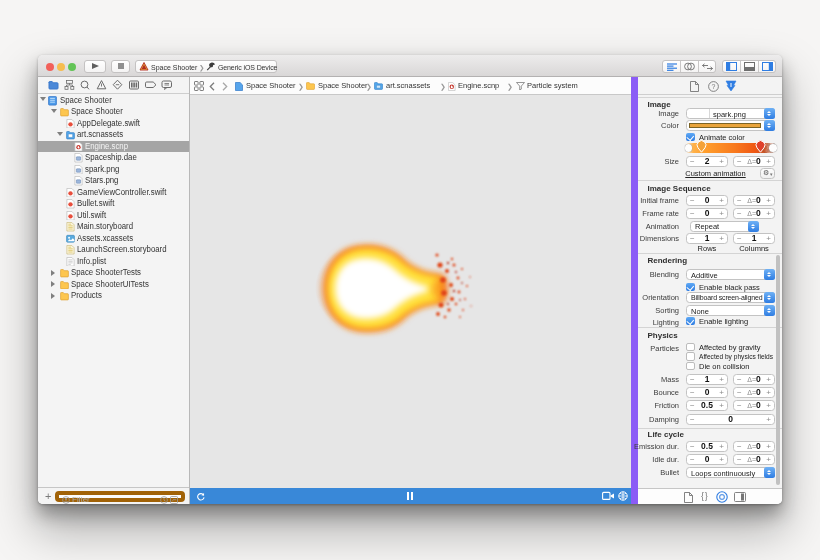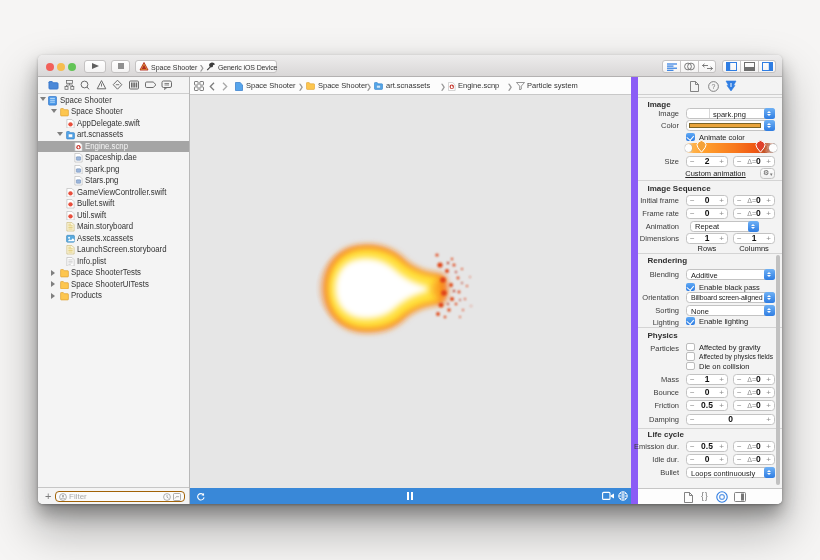--- a/index.html
+++ b/index.html
@@ -306,21 +306,21 @@
       <div class="trow" style="top:195.3px">
           <span class="tri closed" style="left:12.8px"></span>
           <svg class="ic" style="left:21.5px" viewBox="0 0 9 10">
             <path d="M0.4 2.6 v6 a0.8 0.8 0 0 0 0.8 0.8 h6.6 a0.8 0.8 0 0 0 0.8-0.8 v-5 a0.8 0.8 0 0 0-0.8-0.8 h-3.6 l-1-1.2 h-2 a0.8 0.8 0 0 0-0.8 1 z" fill="#fdc64f" stroke="#dd9e2e" stroke-width="0.7"></path>
           </svg>
           <span class="lbl" style="left:33px">Products</span>
         </div>
     </div>
     <div id="filterbar">
       <div style="position:absolute;left:7px;top:2px;color:#7a7a7a;font-size:11px;">+</div>
-      <div style="position:absolute;left:17px;top:2.5px;right:4.5px;height:11px;border:1px solid #a16207;border-radius:4px;background:#fbfbfb;">
+      <div style="position:absolute;left:17px;top:2.5px;right:4.5px;height:11px;border:4px solid #a16207;border-radius:4px;background:#fbfbfb;">
         <svg width="8" height="8" viewBox="0 0 8 8" style="position:absolute;left:3px;top:1px;">
             <circle cx="4" cy="4" r="3.4" fill="none" stroke="#9a9a9a" stroke-width="0.8"></circle>
             <circle cx="4" cy="3" r="1" fill="#9a9a9a"></circle>
             <path d="M2.2 5.8 a2.5 2.5 0 0 1 3.6 0" fill="none" stroke="#9a9a9a" stroke-width="0.8"></path>
           </svg>
         <span style="position:absolute;left:13px;top:0.5px;color:#ababab;font-size:8px;">Filter</span>
         <svg width="8" height="8" viewBox="0 0 8 8" style="position:absolute;right:13px;top:1px;">
             <circle cx="4" cy="4" r="3.4" fill="none" stroke="#9a9a9a" stroke-width="0.8"></circle>
             <path d="M4 2v2.2l1.5 1" fill="none" stroke="#9a9a9a" stroke-width="0.8"></path>
           </svg>

